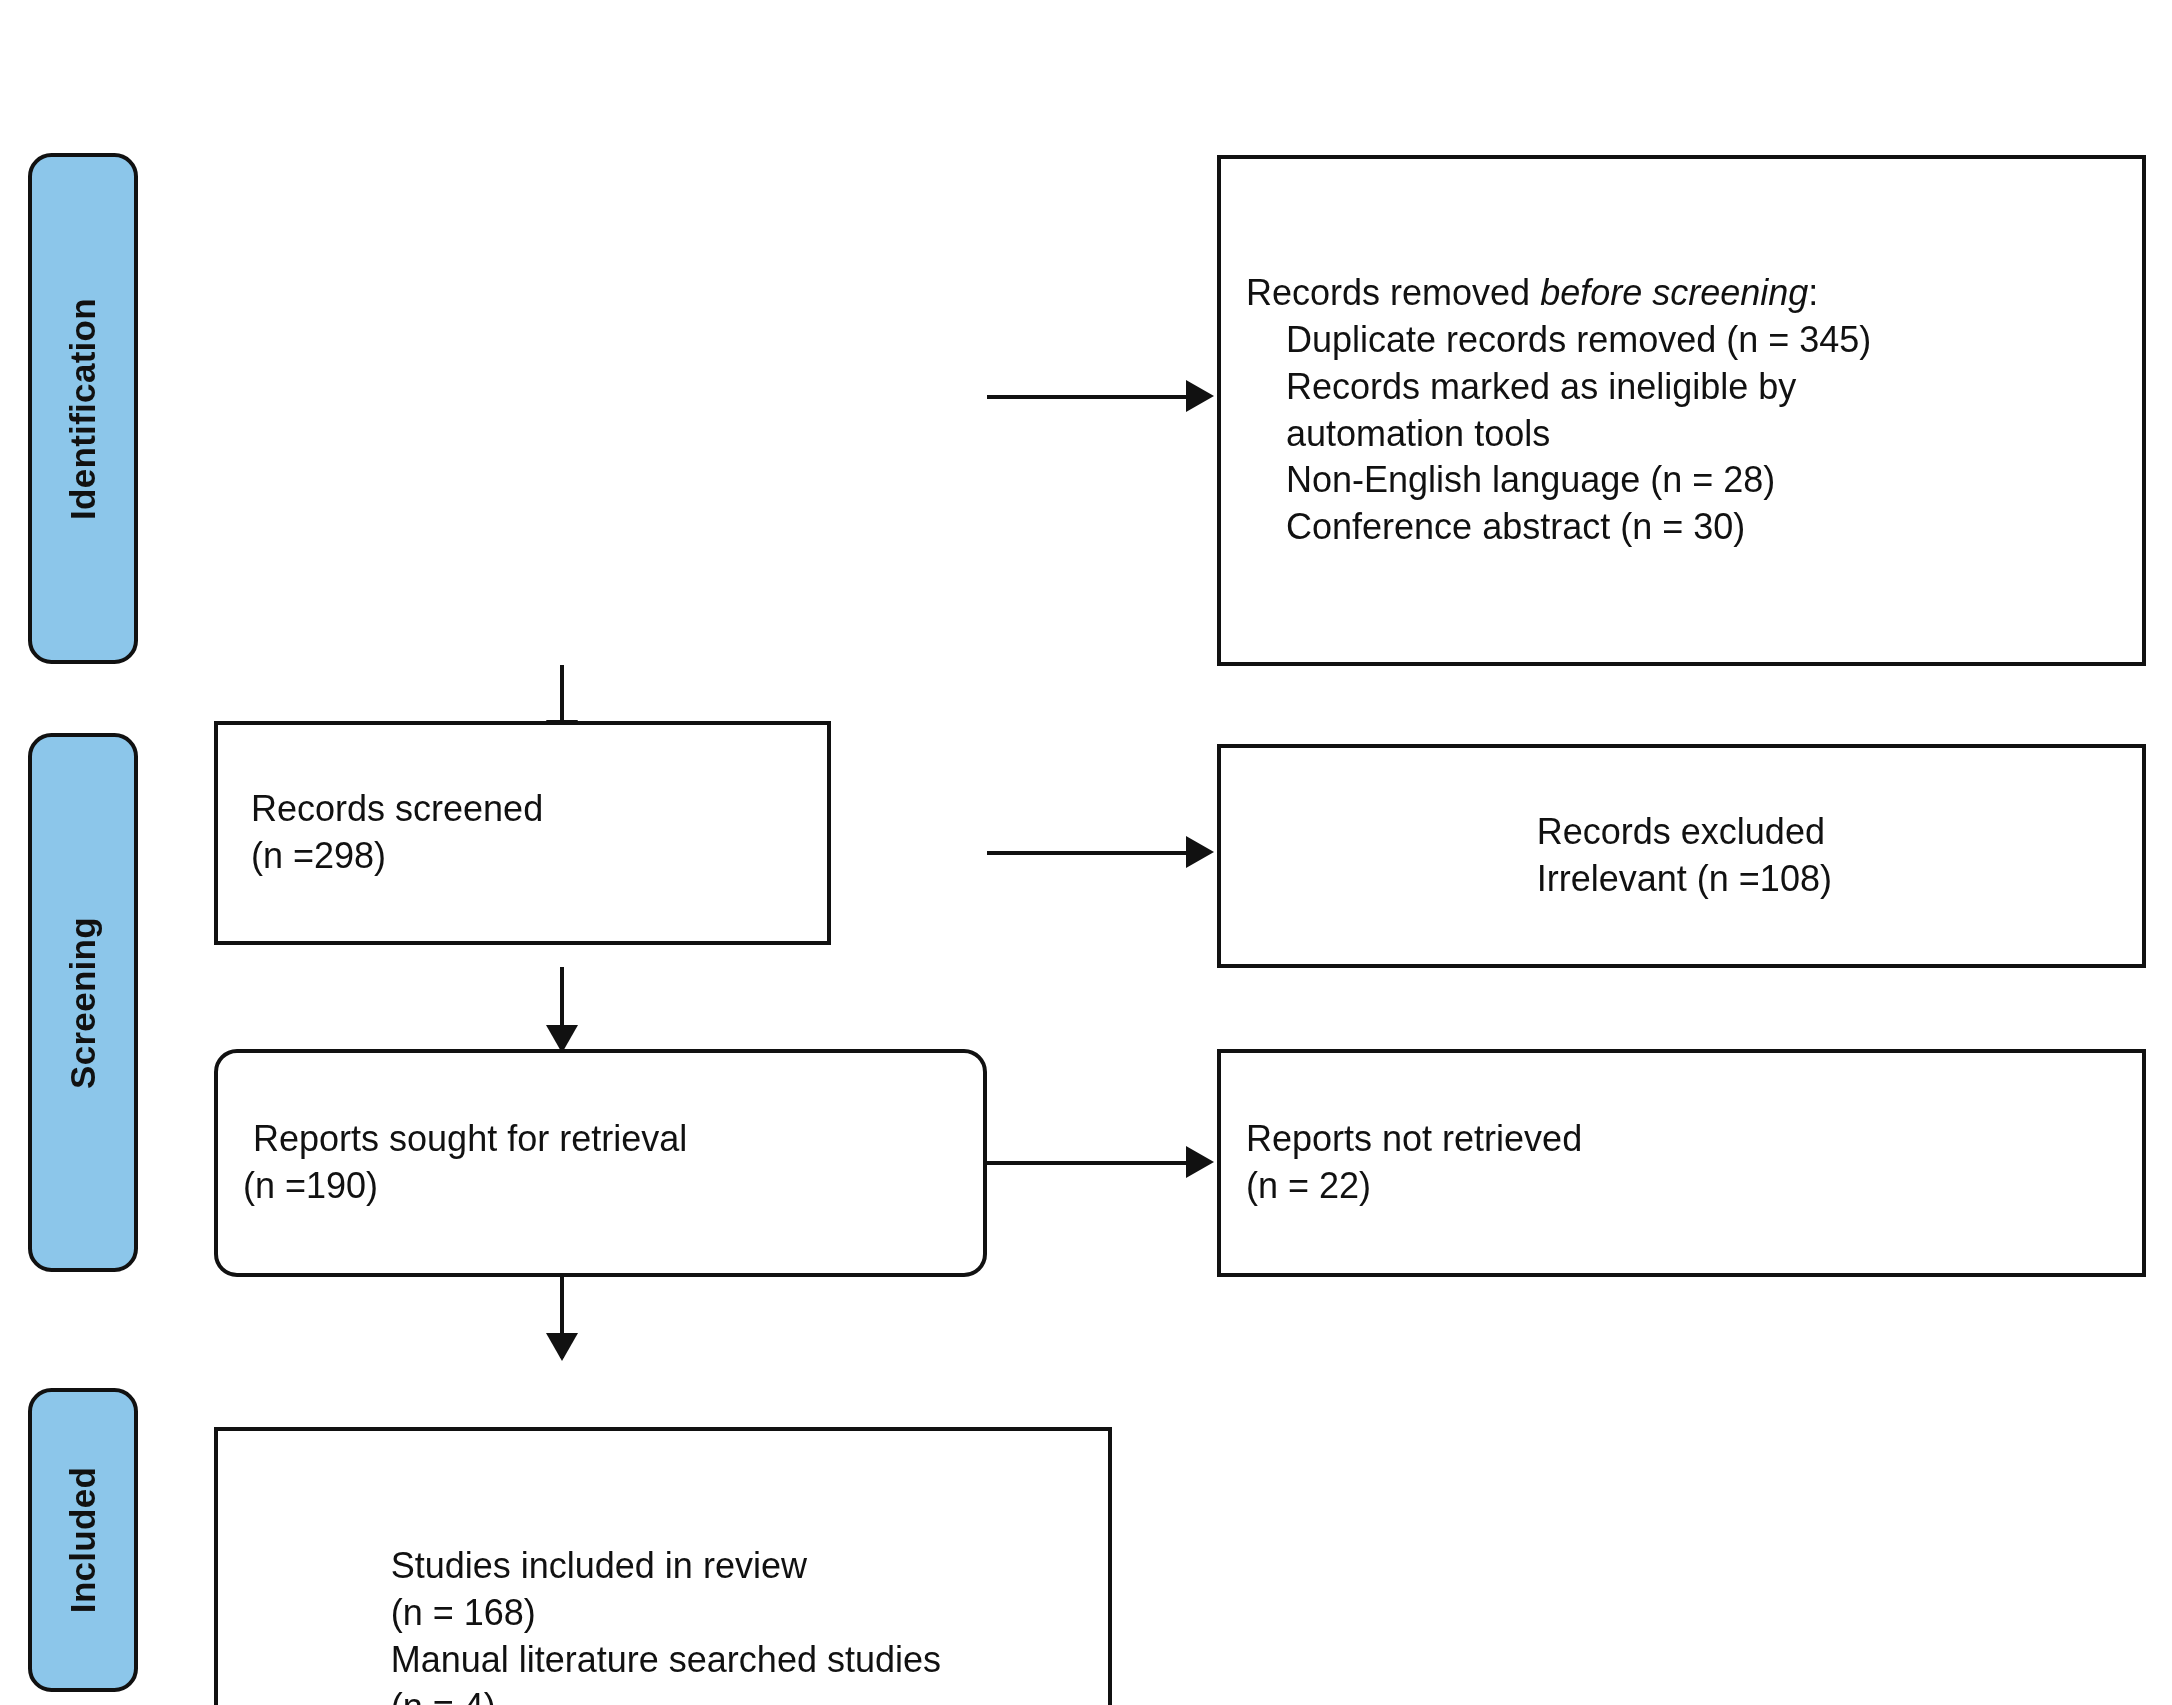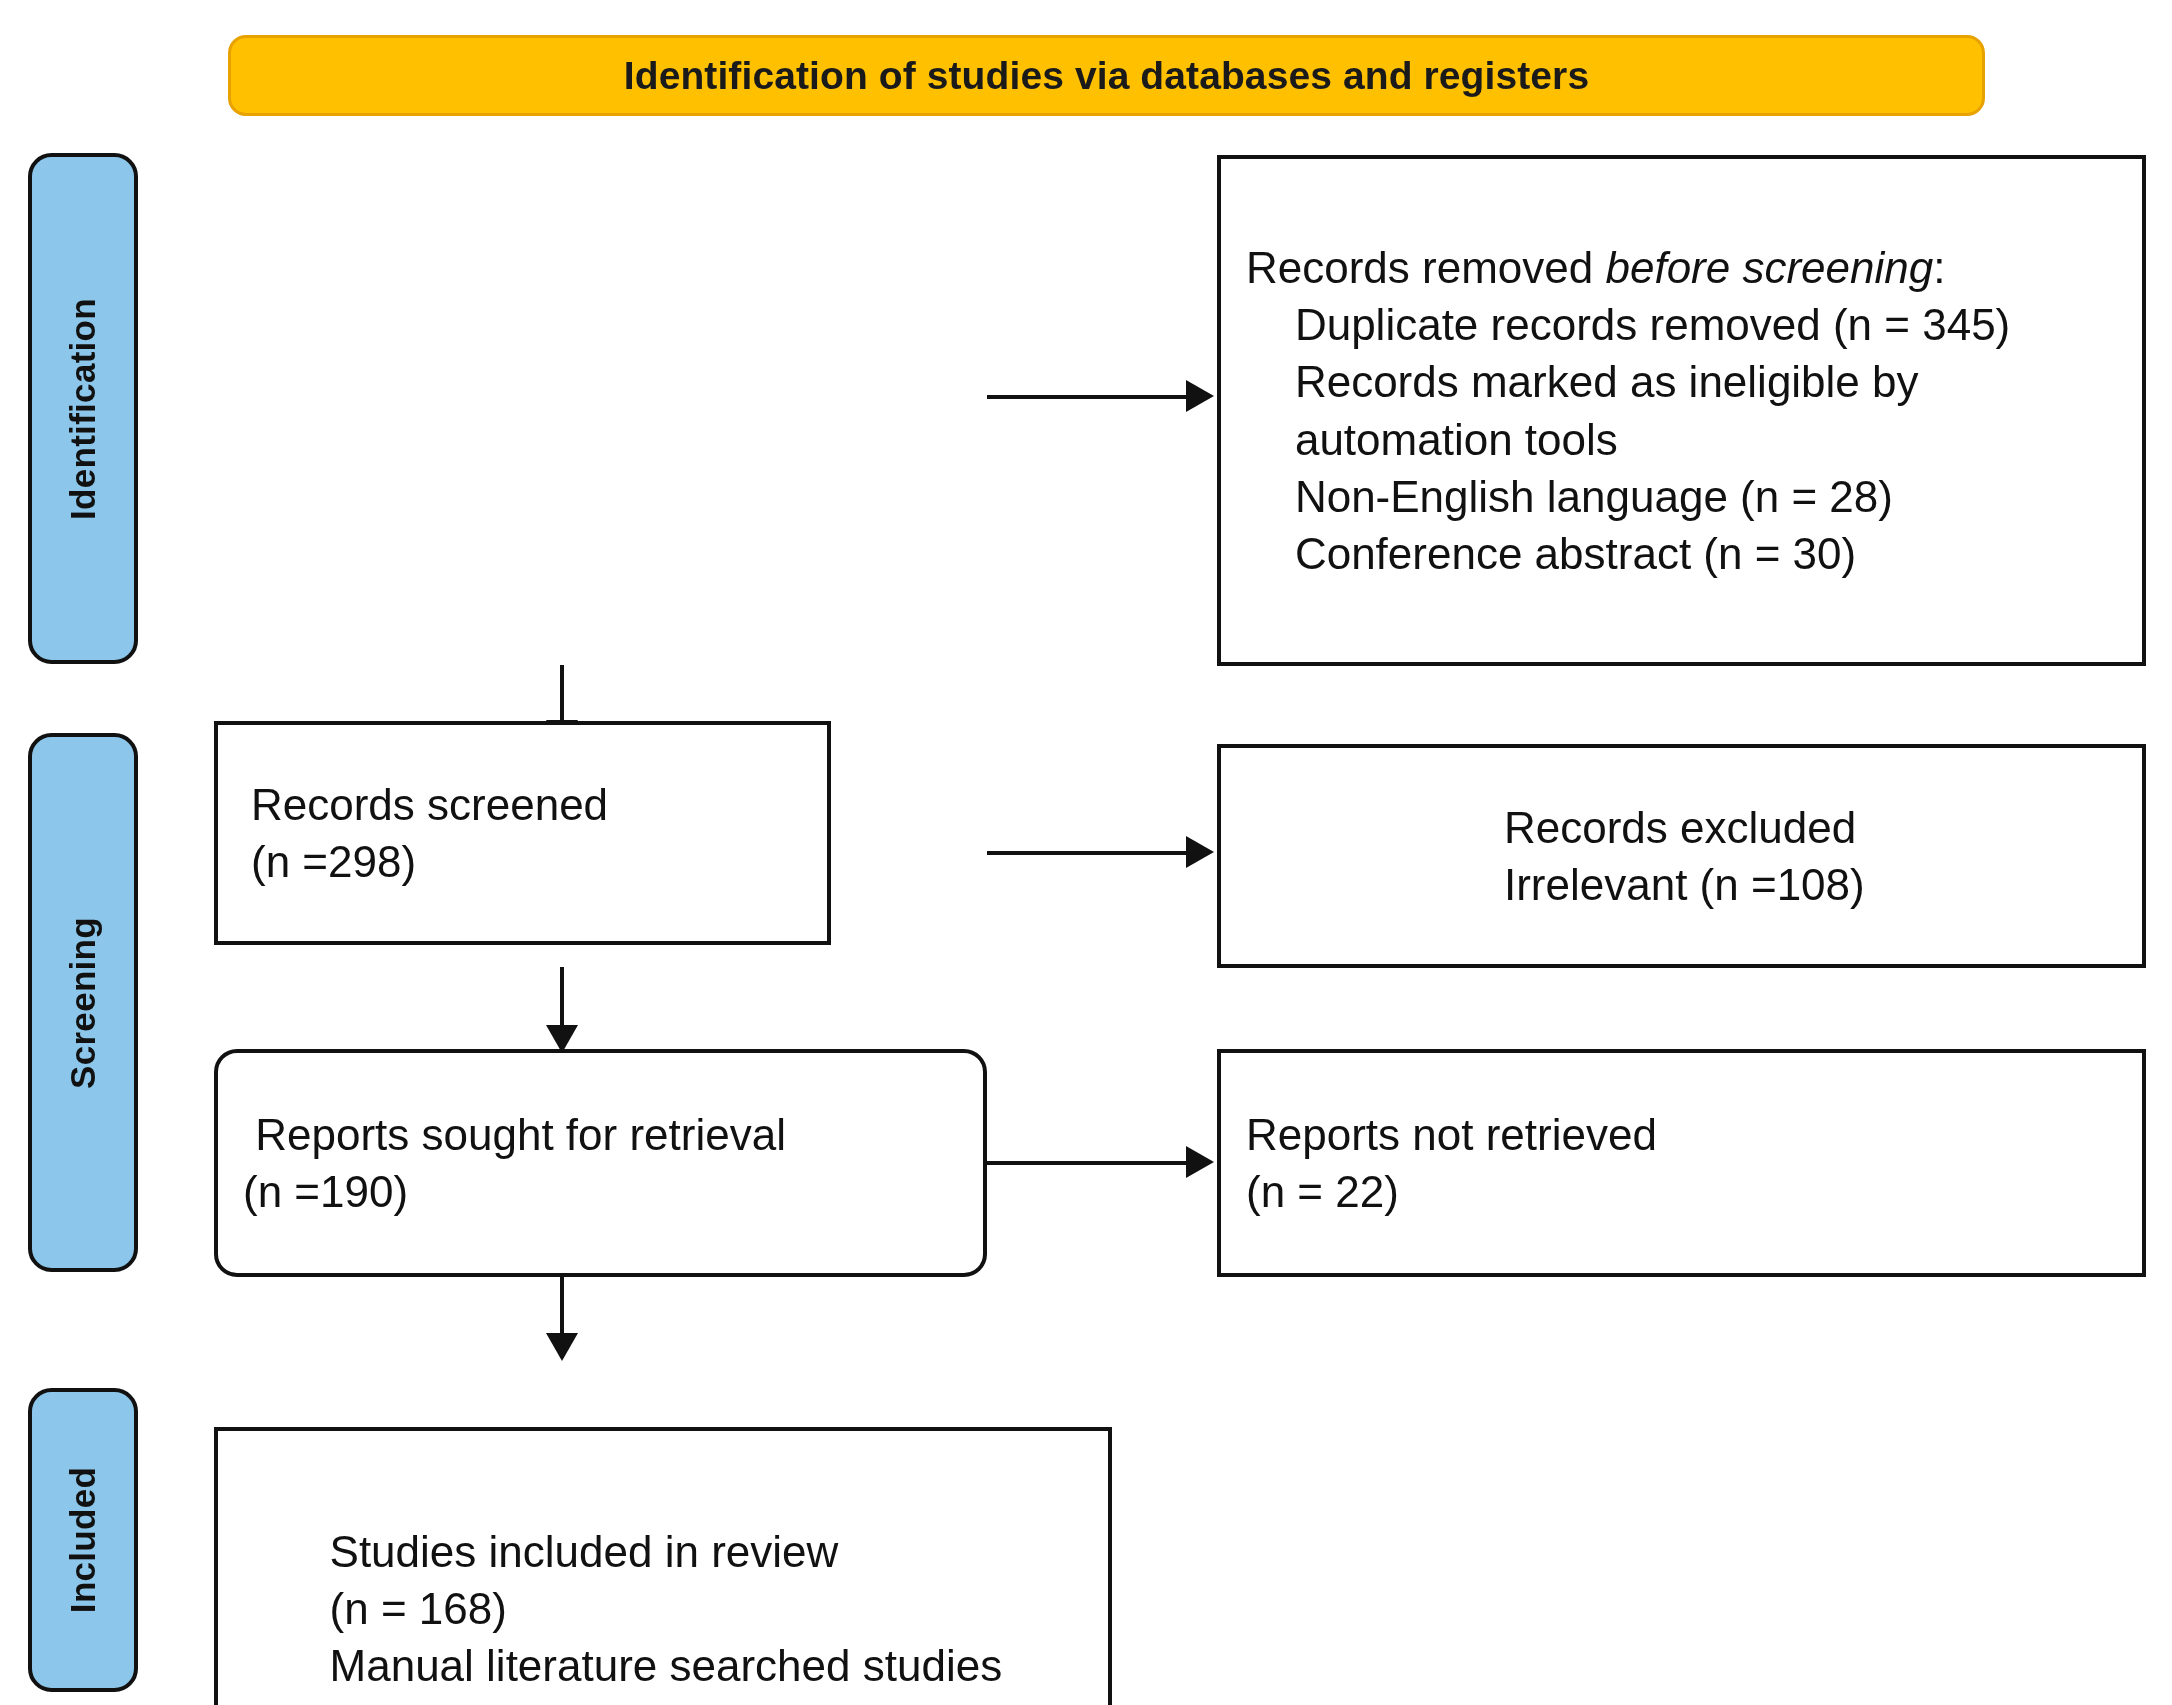--- a/index.html
+++ b/index.html
@@ -65,21 +65,21 @@
   .flow-box {
     position: absolute;
     background: #ffffff;
     border: 4.1px solid #111111;
     box-sizing: border-box;
     display: flex;
     flex-direction: column;
     justify-content: center;
   }
   .flow-box .box-text {
-    font-size: 44px;
+    font-size: 36px;
     line-height: 1.30;
     color: #111111;
     padding: 0 19.3px;
     white-space: pre-wrap;
   }
   .flow-box.pad-left .box-text { padding-left: 25px; }
 
   .ital { font-style: italic; }
 
   
@@ -106,23 +106,20 @@
     border-left: 16.6px solid transparent;
     border-right: 16.6px solid transparent;
     border-top: 28px solid #111111;
   }
 </style>
 </head>
 <body>
 
 <div id="canvas">
 
-  <div class="header-banner">
-    <span class="title">Identification of studies via databases and registers</span>
-  </div>
 
   <div class="stage-tab" style="left:28px; top:153px; width:110px; height:511px;">
     <span class="stage-label">Identification</span>
   </div>
 
   <div class="stage-tab" style="left:28px; top:733px; width:110px; height:539px;">
     <span class="stage-label">Screening</span>
   </div>
 
   <div class="stage-tab" style="left:28px; top:1388px; width:110px; height:304px;">

